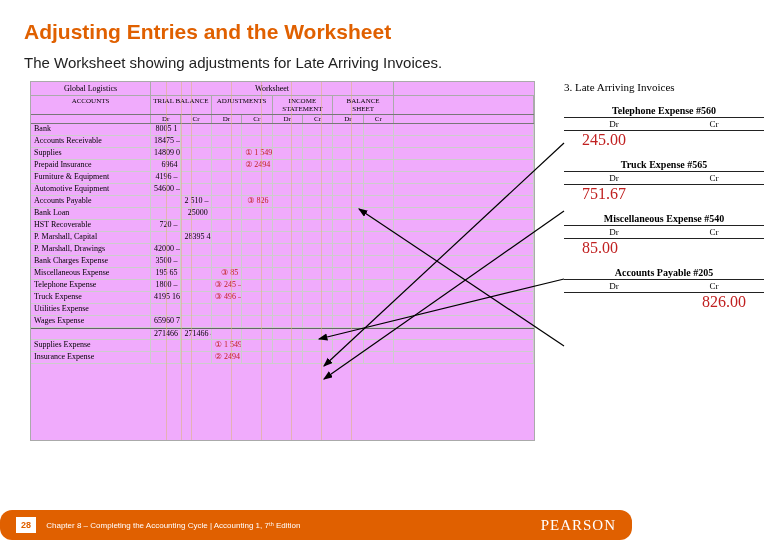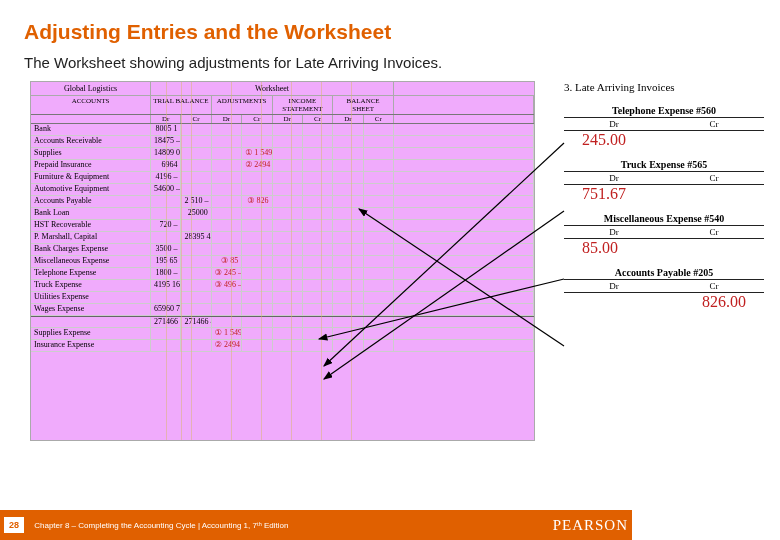--- a/index.html
+++ b/index.html
@@ -26,21 +26,21 @@
   .entries { position: absolute; right: 0; top: 0; width: 200px; font-family: 'Times New Roman', serif; }
   .entries-title { font-size: 11px; font-weight: normal; margin-bottom: 12px; }
   .entry-block { margin-bottom: 10px; font-size: 10px; }
   .entry-acct { text-align: center; font-weight: bold; border-bottom: 1px solid #222; padding-bottom: 1px; }
   .entry-drcr { display: grid; grid-template-columns: 1fr 1fr; text-align: center; font-size: 9px; }
   .entry-drcr > div { border-bottom: 1px solid #222; padding: 1px 0; }
   .entry-vals { display: grid; grid-template-columns: 1fr 1fr; text-align: center; font-size: 16px; }
   .entry-vals .dr { color: #c02020; text-align: left; padding-left: 18px; }
   .entry-vals .cr { color: #c02020; text-align: right; padding-right: 18px; }
   .arrows { position: absolute; inset: 0; pointer-events: none; }
-  .footer { position: absolute; bottom: 0; left: 0; right: 0; height: 30px; background: #e06000; color: #fff; display: flex; align-items: center; justify-content: space-between; padding: 0 4px; font-size: 8px; }
+  .footer { position: absolute; bottom: 0; left: 0; right: 0; height: 30px; background: #e06000; color: #fff; display: flex; align-items: center; justify-content: space-between; padding: 0 16px; font-size: 8px; border-radius: 12px; }
   .page-box { background: #fff; color: #e06000; font-weight: bold; width: 20px; height: 16px; display: inline-flex; align-items: center; justify-content: center; margin-right: 8px; font-size: 9px; }
   .pearson { font-family: 'Times New Roman', serif; font-size: 15px; letter-spacing: 1px; }
 </style>
 </head>
 <body>
 
 <div class="slide">
   <div class="title">Adjusting Entries and the Worksheet</div>
   <div class="subtitle">The Worksheet showing adjustments for Late Arriving Invoices.</div>
 
@@ -186,20 +186,32 @@
             <div class="num">28395 42</div>
             <div class="num adj-red"></div>
             <div class="num adj-red"></div>
             <div></div>
             <div></div>
             <div></div>
             <div></div>
             <div></div>
           </div>
           <div class="ws-row">
+            <div class="acct">P. Marshall, Drawings</div>
+            <div class="num">42000 –</div>
+            <div class="num"></div>
+            <div class="num adj-red"></div>
+            <div class="num adj-red"></div>
+            <div></div>
+            <div></div>
+            <div></div>
+            <div></div>
+            <div></div>
+          </div>
+          <div class="ws-row">
             <div class="acct">Bank Charges Expense</div>
             <div class="num">3500 –</div>
             <div class="num"></div>
             <div class="num adj-red"></div>
             <div class="num adj-red"></div>
             <div></div>
             <div></div>
             <div></div>
             <div></div>
             <div></div>

